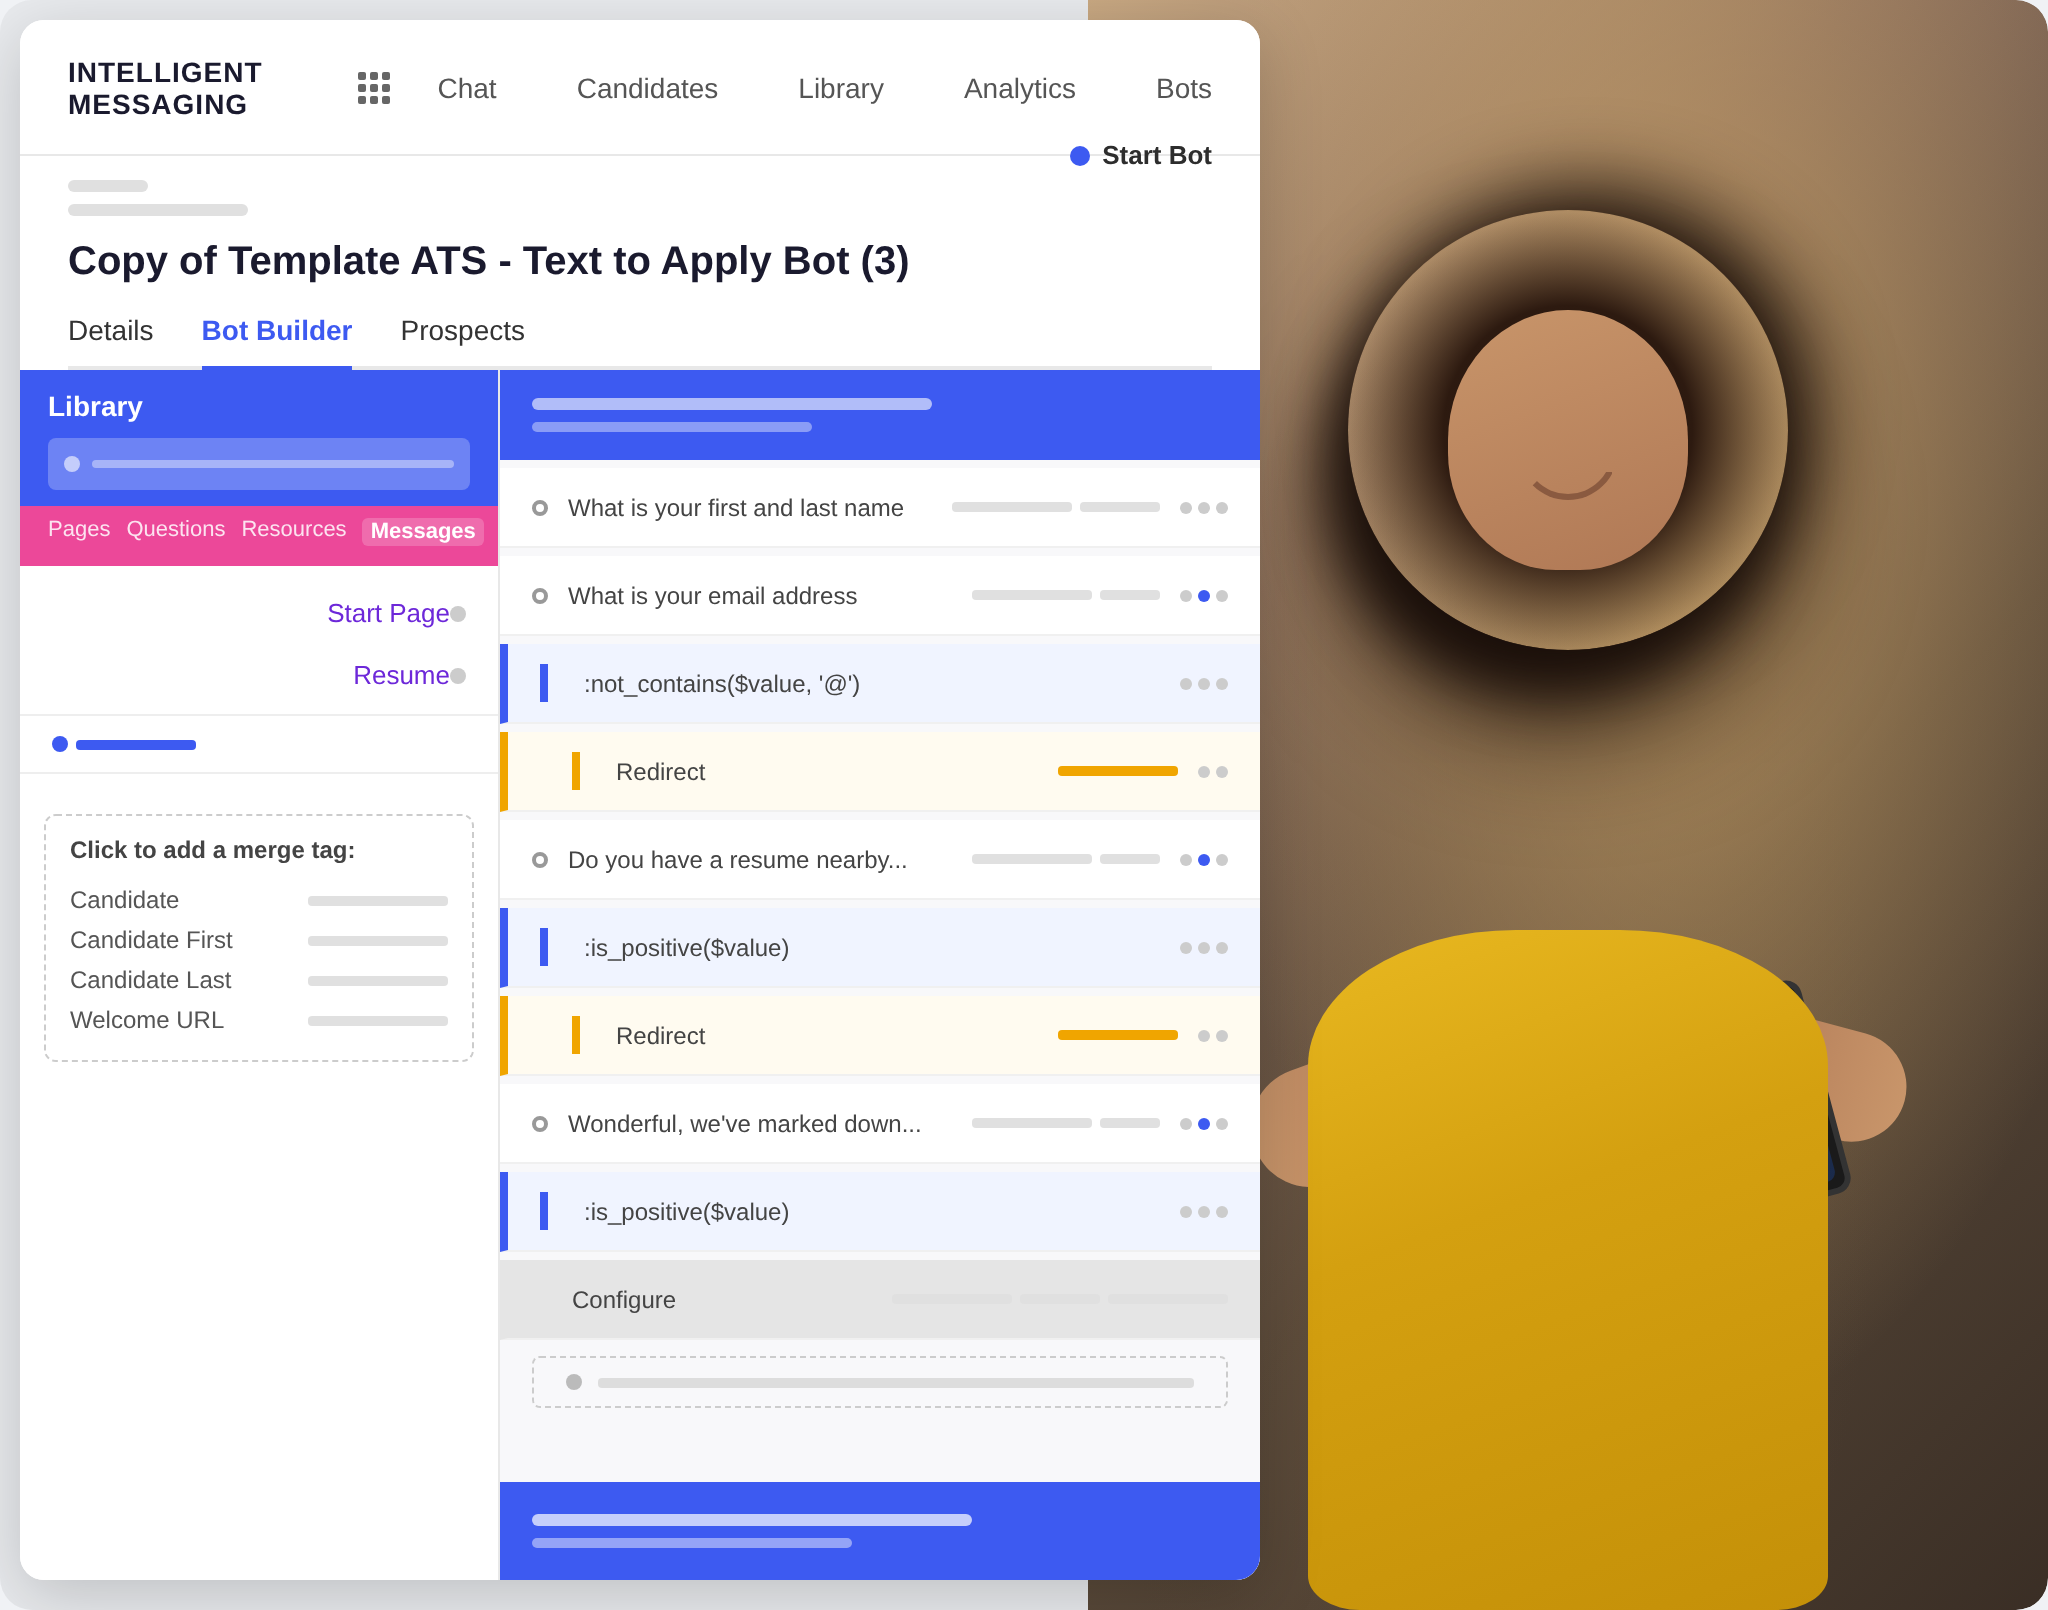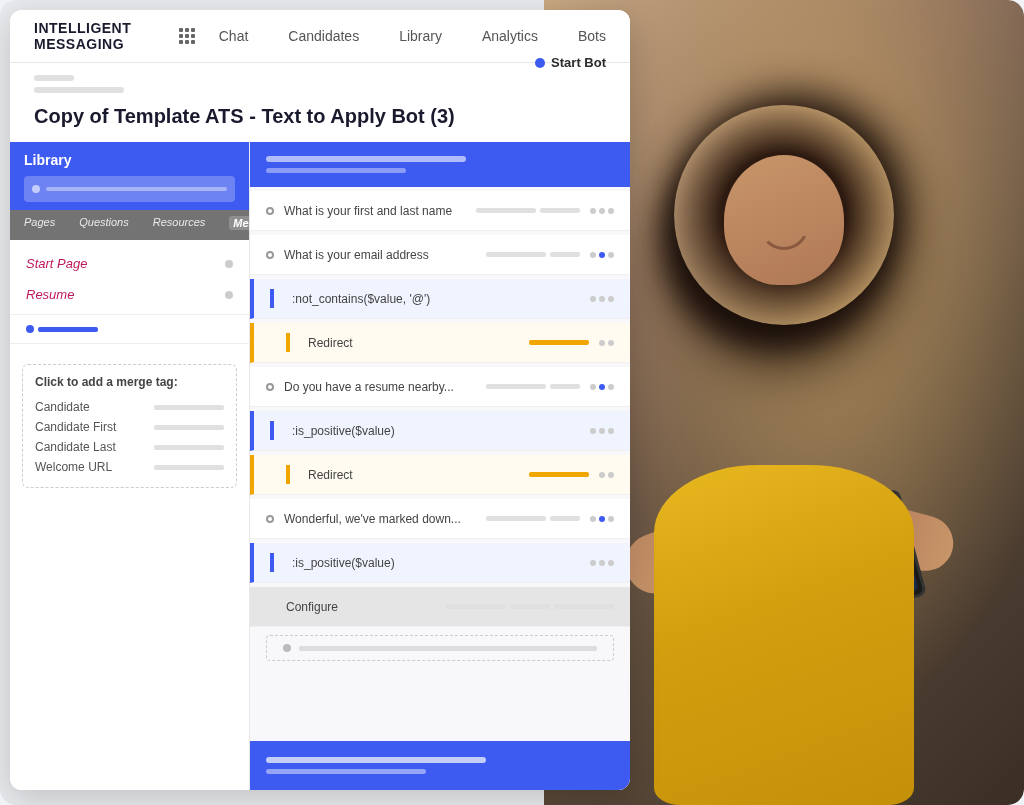--- a/index.html
+++ b/index.html
@@ -181,21 +181,21 @@
       overflow: hidden;
       display: flex;
       flex-direction: column;
     }
 
     
     .navbar {
       display: flex;
       align-items: center;
       padding: 0 24px;
-      height: 53px;
+      height: 68px;
       border-bottom: 1px solid #e8e8e8;
       background: #fff;
       flex-shrink: 0;
     }
 
     .brand {
       font-weight: 800;
       font-size: 14px;
       color: #1a1a2e;
       letter-spacing: 0.5px;
@@ -350,24 +350,23 @@
 
     .search-bar-line {
       flex: 1;
       height: 4px;
       background: rgba(255,255,255,0.4);
       border-radius: 2px;
     }
 
     .library-nav {
       display: flex;
-      background: #737373;
+      background: #ec4899;
       padding: 6px 14px 10px;
-      gap: 24px;
-      font-style: italic;
+      gap: 8px;
     }
 
     .lib-nav-item {
       font-size: 11px;
       color: rgba(255,255,255,0.85);
       cursor: pointer;
       font-weight: 500;
     }
 
     .lib-nav-item.active {
@@ -378,26 +377,25 @@
       padding: 1px 4px;
     }
 
     .library-items {
       padding: 8px 0;
     }
 
     .lib-item {
       display: flex;
       align-items: center;
-      justify-content: space-between;
+      justify-content: flex-end;
       padding: 8px 16px;
       font-size: 13px;
-      color: #be185d;
+      color: #6d28d9;
       cursor: pointer;
-      font-style: italic;
     }
 
     .lib-item-dot {
       width: 8px;
       height: 8px;
       background: #ccc;
       border-radius: 50%;
     }
 
     .lib-divider {
@@ -690,20 +688,25 @@
         <div>
           <div class="breadcrumb-line"></div>
           <div class="breadcrumb-line2"></div>
         </div>
         <div class="start-bot-badge">
           <div class="dot-blue"></div>
           <span>Start Bot</span>
         </div>
       </div>
       <div class="page-title">Copy of Template ATS - Text to Apply Bot (3)</div>
+      <div class="tabs">
+        <div class="tab normal">Details</div>
+        <div class="tab active">Bot Builder</div>
+        <div class="tab normal">Prospects</div>
+      </div>
     </div>
 
     <div class="content-area">
 
       <div class="library-panel">
         <div class="library-header">
           <span>Library</span>
           <div class="library-search">
             <div class="search-dot"></div>
             <div class="search-bar-line"></div>

